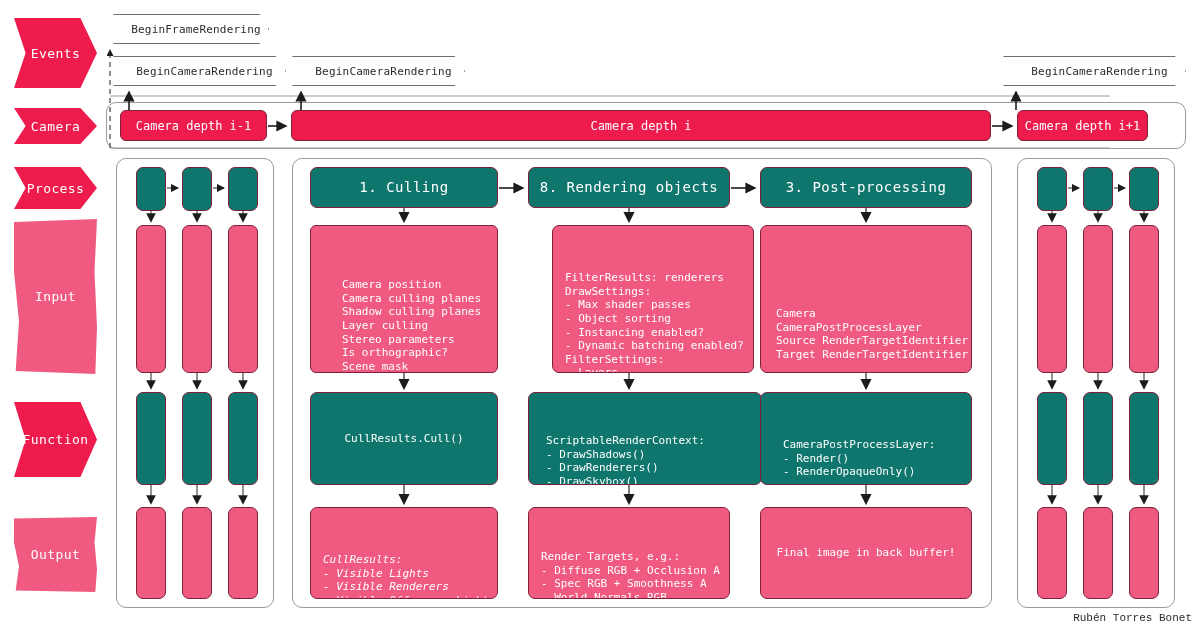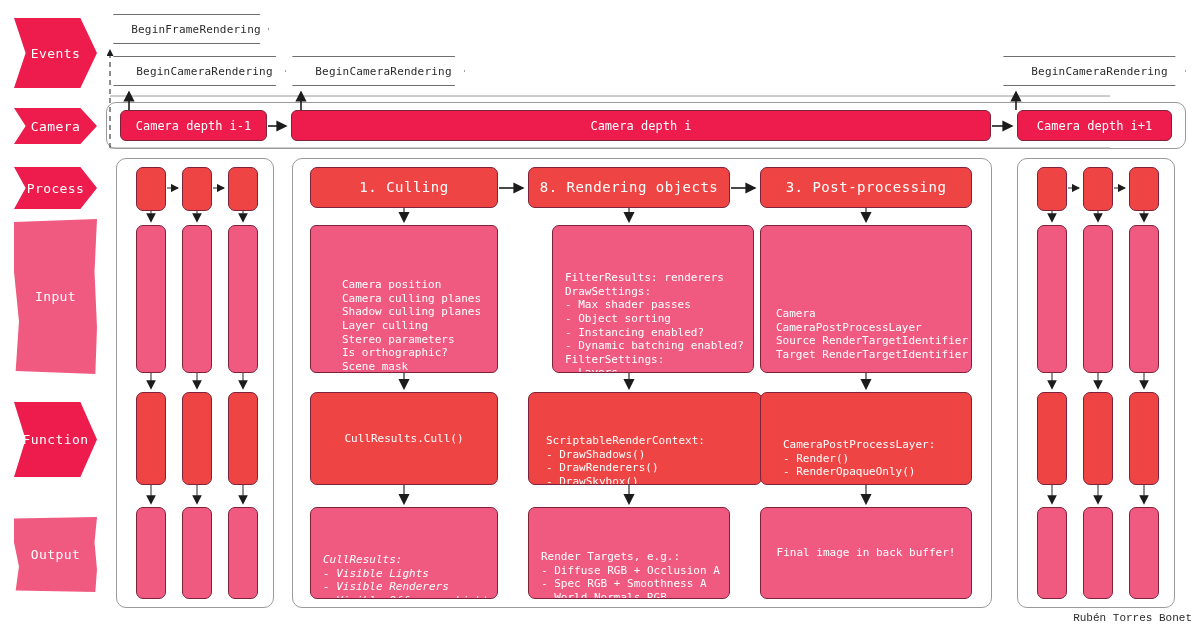--- a/index.html
+++ b/index.html
@@ -61,21 +61,21 @@
   .node {
     position:absolute;
     border-radius:7px;
     border:1px solid #7d2239;
     color:#ffffff;
     font-size:11px;
     line-height:13.6px;
     white-space:pre;
     overflow:hidden;
   }
-  .node.dark  { background:#ef4444; }
+  .node.dark  { background:#0f766e; }
   .node.light { background:#F05A80; }
   .node.center {
     display:flex; align-items:center; justify-content:center;
     text-align:center;
   }
   .node.padleft { padding:9px 0 0 9px; }
   .node .txt { display:block; }
   .node.title {
     display:flex; align-items:center; justify-content:center;
     font-size:14px; letter-spacing:.5px;
@@ -166,21 +166,21 @@
   </div>
 
   <div class="panel" style="left:106px; top:102px; width:1080px; height:47px;"></div>
 
   <div class="cambox" style="left:120px; top:110px; width:147px; height:31px;">
     <span>Camera depth i-1</span>
   </div>
   <div class="cambox" style="left:291px; top:110px; width:700px; height:31px;">
     <span>Camera depth i</span>
   </div>
-  <div class="cambox" style="left:1017px; top:110px; width:155px; height:31px;">
+  <div class="cambox" style="left:1017px; top:110px; width:131px; height:31px;">
     <span>Camera depth i+1</span>
   </div>
 
   <div class="panel" style="left:116px; top:158px; width:158px; height:450px;"></div>
 
   <div class="node dark" style="left:136px; top:167px; width:30px; height:44px;"></div>
   <div class="node dark" style="left:182px; top:167px; width:30px; height:44px;"></div>
   <div class="node dark" style="left:228px; top:167px; width:30px; height:44px;"></div>
 
   <div class="node light" style="left:136px; top:225px; width:30px; height:148px;"></div>

